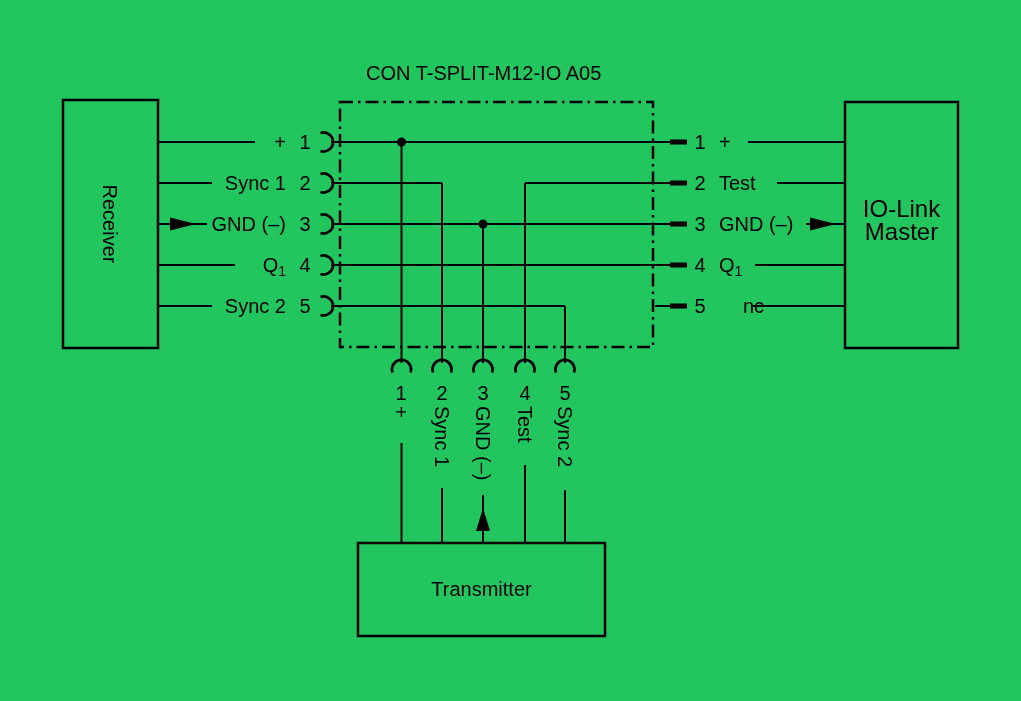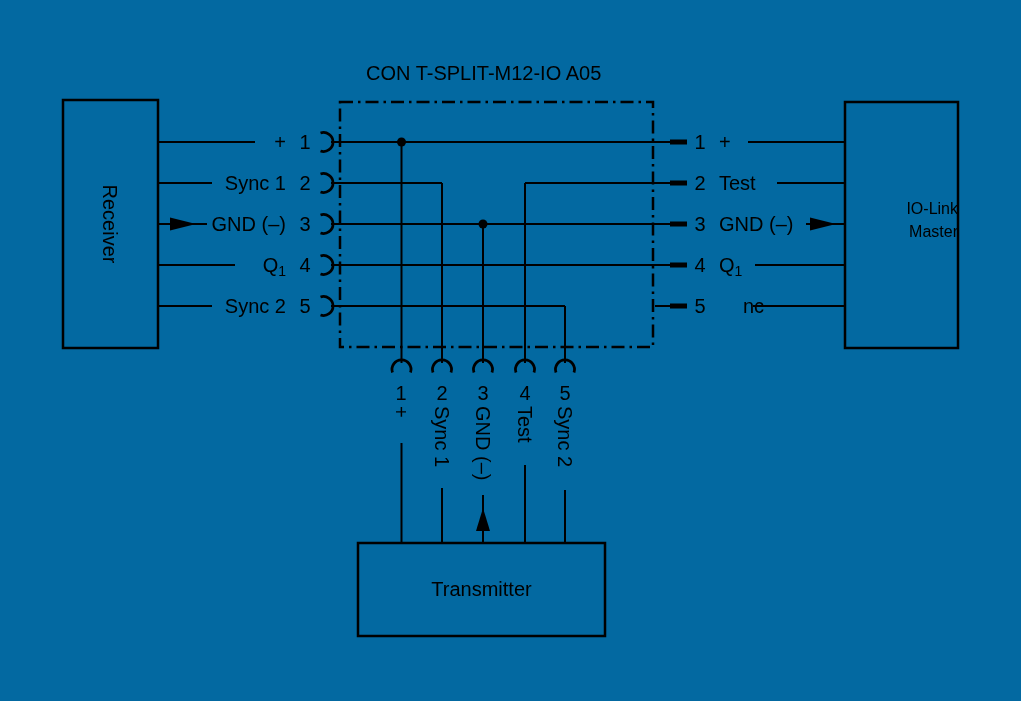--- a/index.html
+++ b/index.html
@@ -1,24 +1,24 @@
 <!DOCTYPE html>
 <html><head>
 <meta charset="utf-8">
 <style>
   html,body{margin:0;padding:0;background:#fff;}
-  #stage{position:relative;width:1021px;height:701px;background:#0369a1;overflow:hidden;
+  #stage{position:relative;width:1021px;height:701px;background:#22c55e;overflow:hidden;
          font-family:"Liberation Sans","DejaVu Sans",sans-serif;color:#000;}
   #wires{position:absolute;left:0;top:0;}
   .txt{position:absolute;font-size:20px;line-height:24px;white-space:nowrap;color:#000;}
   .r{text-align:right;}
   .c{text-align:center;}
   .vert{writing-mode:vertical-rl;text-orientation:mixed;}
   .sub{font-size:14px;vertical-align:-4px;}
-  .devlabel{font-size:16px;line-height:23px;text-align:right;}
+  .devlabel{font-size:24px;line-height:23px;}
 </style>
 </head>
 <body>
 
 <div id="stage">
 
   <svg id="wires" width="1021" height="701" viewBox="0 0 1021 701">
 
     <rect x="63" y="100" width="95" height="248" fill="none" stroke="#000" stroke-width="2.5"></rect>
     <rect x="845" y="102" width="113" height="246" fill="none" stroke="#000" stroke-width="2.5"></rect>

